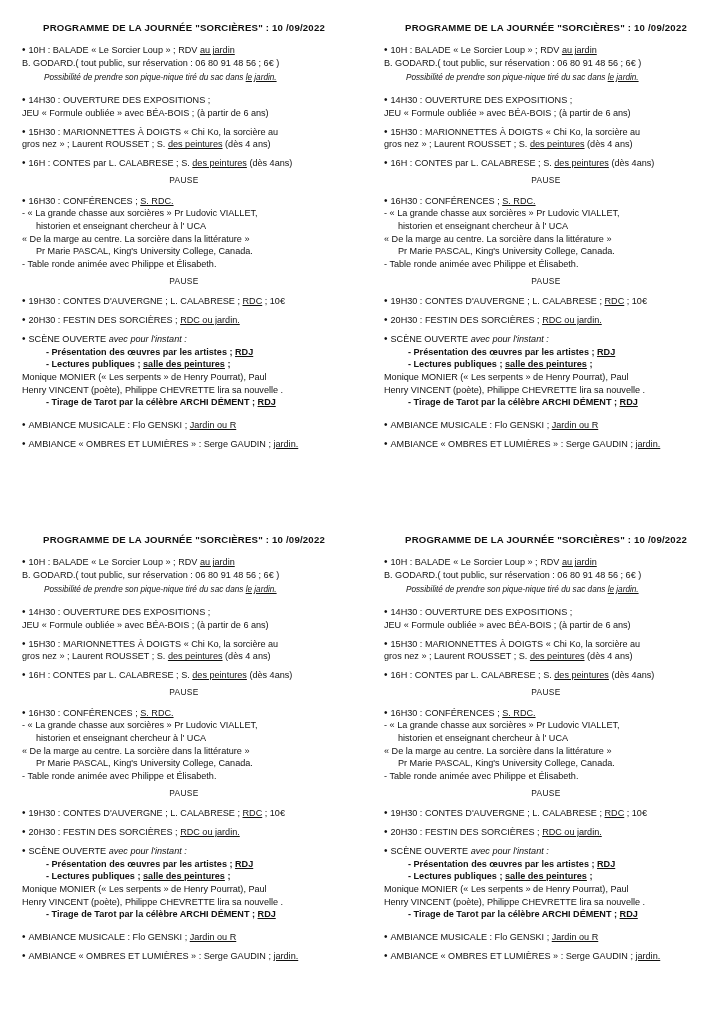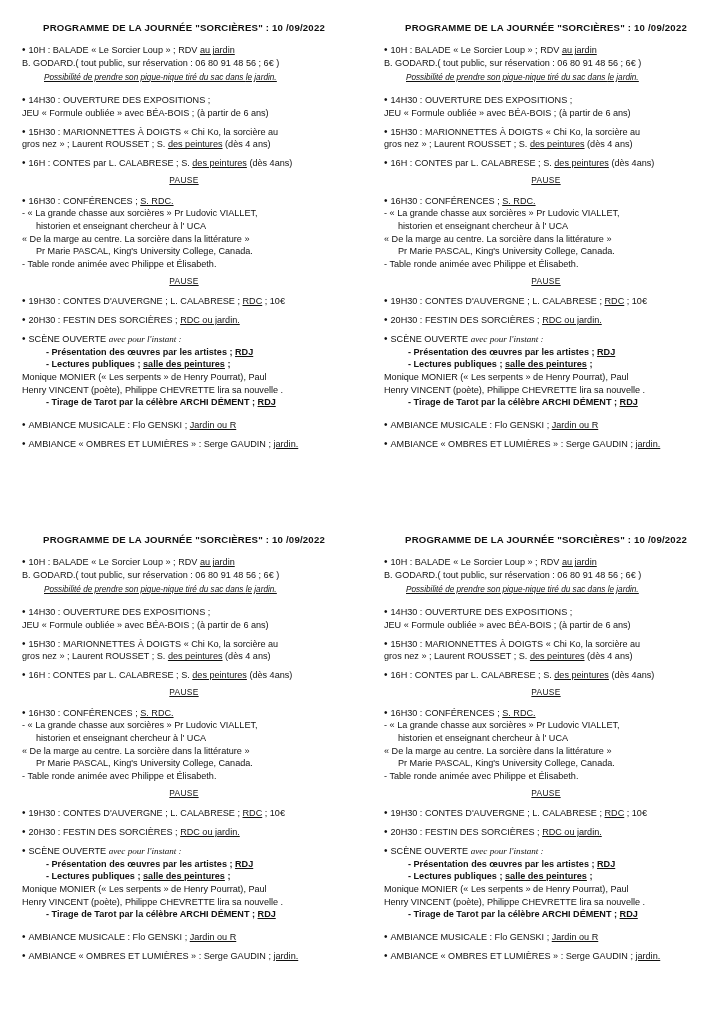--- a/index.html
+++ b/index.html
@@ -42,38 +42,35 @@
   }
   .bullet::before {
     content: "\2022";
     font-size: 10px;
     margin-right: 3px;
   }
   .gap-sm { height: 5px; }
   .gap-md { height: 9px; }
   .ital {
     font-style: italic;
-    font-family: Liberation Serif, serif;
   }
   .u { text-decoration: underline; }
   .pause {
     text-align: center;
     font-size: 8.4px;
     margin: 5px 0 4px 0;
     letter-spacing: 0.3px;
-    text-decoration: underline;
   }
   .indent1 { padding-left: 14px; }
   .indent2 { padding-left: 24px; font-weight: bold; }
   .note {
     font-style: italic;
     font-size: 8.2px;
     padding-left: 22px;
     margin: 3px 0 2px 0;
-    text-decoration: underline;
   }
 </style>
 </head>
 <body>
 
 <div class="sheet">
 
   <div class="flyer">
     <div class="title">PROGRAMME DE LA JOURNÉE "SORCIÈRES" : 10 /09/2022</div>
 

